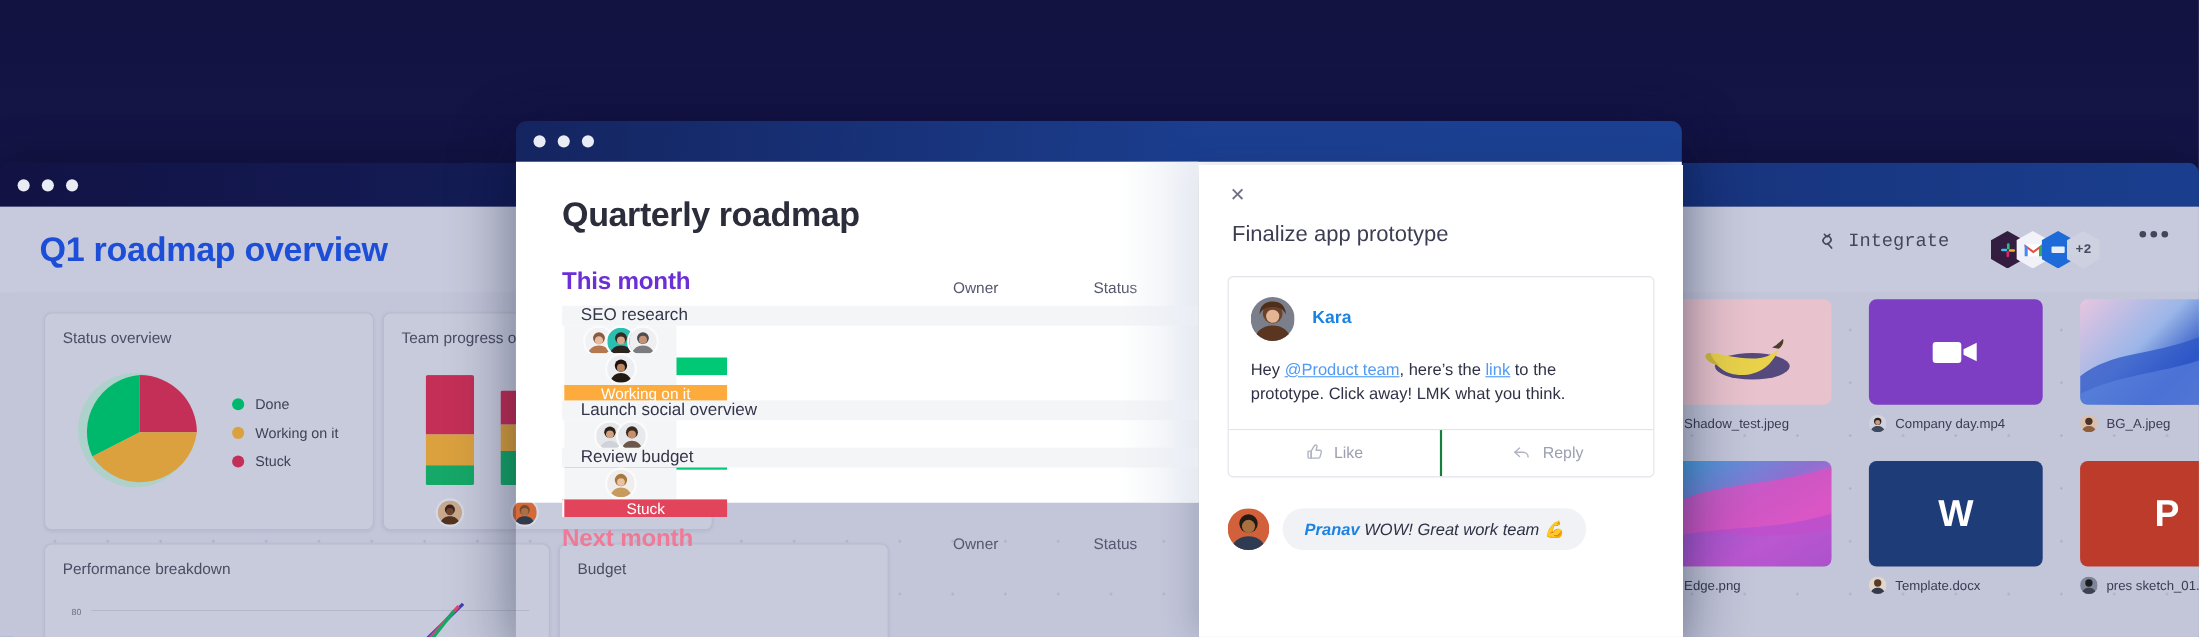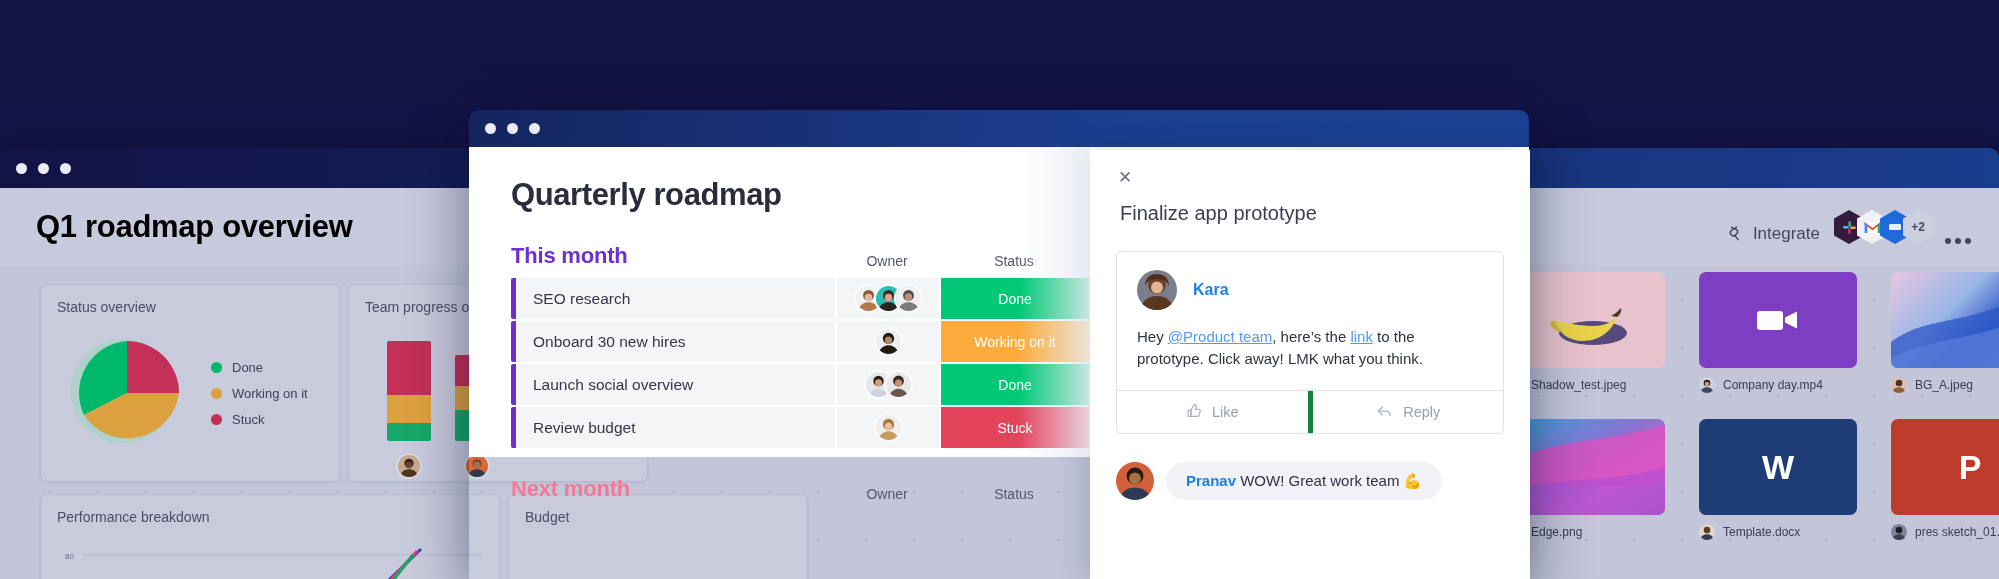--- a/index.html
+++ b/index.html
@@ -39,27 +39,28 @@
     position: relative;
   }
   #back-header-bar {
     height: 78px;
     background: #c7cadc;
     display: flex; align-items: center;
     padding: 0 28px 0 36px;
     position: relative;
   }
   #back-title {
-    font-size: 31px; font-weight: 700; color: #000000;
+    font-size: 31px; font-weight: 700; color: #1d4ed8;
     letter-spacing: -0.3px;
   }
   #back-header-right {
     margin-left: auto;
-    display: flex; align-items: flex-end; gap: 12px;
+    display: flex; align-items: flex-start; gap: 36px;
     opacity: 0.95;
+    font-family: Liberation Mono, monospace;
   }
   #integrate-group { display: flex; align-items: center; gap: 9px; }
   .integrate-label { font-size: 17px; color: #3c3f55; font-weight: 400; }
   .plug-icon { width: 20px; height: 20px; display: block; }
   .hex-row { display: flex; align-items: center; margin-left: 2px; }
   .hex {
     width: 30px; height: 34px; margin-left: -7px;
     display: flex; align-items: center; justify-content: center;
     clip-path: polygon(50% 0%, 100% 25%, 100% 75%, 50% 100%, 0% 75%, 0% 25%);
     font-size: 10px; font-weight: 700; color: #fff;
@@ -175,21 +176,21 @@
   .group-name { font-size: 22px; font-weight: 700; letter-spacing: -0.2px; }
   .group-name.this-month { color: #6c2fd6; }
   .group-name.next-month { color: #f07a96; }
   .col-head {
     font-size: 14px; color: #54586e; text-align: center;
     flex: none;
   }
   .col-owner { width: 104px; margin-left: auto; }
   .col-status { width: 150px; }
   .row {
-    display: flex; align-items: stretch; height: 41px; margin-bottom: 2px;
+    display: flex; align-items: stretch; height: 41px; margin-bottom: 2px; flex-direction: column;
   }
   .row-accent { width: 5px; background: #6c2fd6; border-radius: 2px 0 0 2px; flex: none; }
   .row-task {
     flex: 1; background: #f4f5f7; display: flex; align-items: center;
     padding-left: 17px; font-size: 15.5px; color: #33364a;
   }
   .row-owner {
     width: 104px; flex: none; background: #f4f5f7;
     display: flex; align-items: center; justify-content: center;
     border-left: 2px solid #ffffff;
@@ -231,22 +232,22 @@
   .comment-head { display: flex; align-items: center; gap: 16px; margin-bottom: 16px; }
   .comment-avatar { width: 40px; height: 40px; border-radius: 50%; overflow: hidden; flex: none; }
   .comment-author { font-size: 16px; font-weight: 700; color: #1a82e2; }
   .comment-text { font-size: 15px; line-height: 1.45; color: #2f3246; }
   .mention, .linktext { color: #4e9af5; text-decoration: underline; }
   .comment-actions { display: flex; border-top: 1px solid #e1e3ea; }
   .action {
     flex: 1; height: 42px; display: flex; align-items: center; justify-content: center;
     gap: 9px; font-size: 14.5px; color: #9b9fb0; cursor: pointer;
   }
-  .action + .action { border-left: 5px solid #15803d; }
-  .reply-row { display: flex; align-items: center; gap: 12px; margin-top: 28px; }
+  .action + .action { border-left: 2px solid #15803d; }
+  .reply-row { display: flex; align-items: center; gap: 12px; margin-top: 28px; font-style: italic; }
   .reply-avatar { width: 38px; height: 38px; border-radius: 50%; overflow: hidden; flex: none; }
   .reply-bubble {
     background: #f1f2f5; border-radius: 19px; padding: 10px 20px;
     font-size: 15px; color: #2f3246; white-space: nowrap;
   }
   .reply-author { color: #1a82e2; font-weight: 700; }
 </style>
 </head>
 <body>
 
@@ -553,21 +554,20 @@
                   <circle cx="12" cy="9" r="5.2" fill="#4d4d50"></circle>
                   <path d="M2 24c1-6 5.5-8.5 10-8.5S21 18 22 24z" fill="#7c7c80"></path>
                   <circle cx="12" cy="10.5" r="3.5" fill="#c29176"></circle>
                 </svg></span>
           </span>
           <span class="row-status st-done">Done</span>
         </div>
 
         <div class="row">
           <span class="row-accent"></span>
-          <span class="row-task">Onboard 30 new hires</span>
           <span class="row-owner">
             <span class="avatar"><svg width="100%" height="100%" viewBox="0 0 24 24">
                   <rect width="24" height="24" fill="#eceef1"></rect>
                   <circle cx="12" cy="9" r="5.4" fill="#1d1410"></circle>
                   <path d="M2.5 24c1-6 5.5-8.5 9.5-8.5s8.5 2.5 9.5 8.5z" fill="#241a14"></path>
                   <circle cx="12" cy="10.8" r="3.5" fill="#b9865f"></circle>
                 </svg></span>
           </span>
           <span class="row-status st-working">Working on it</span>
         </div>

